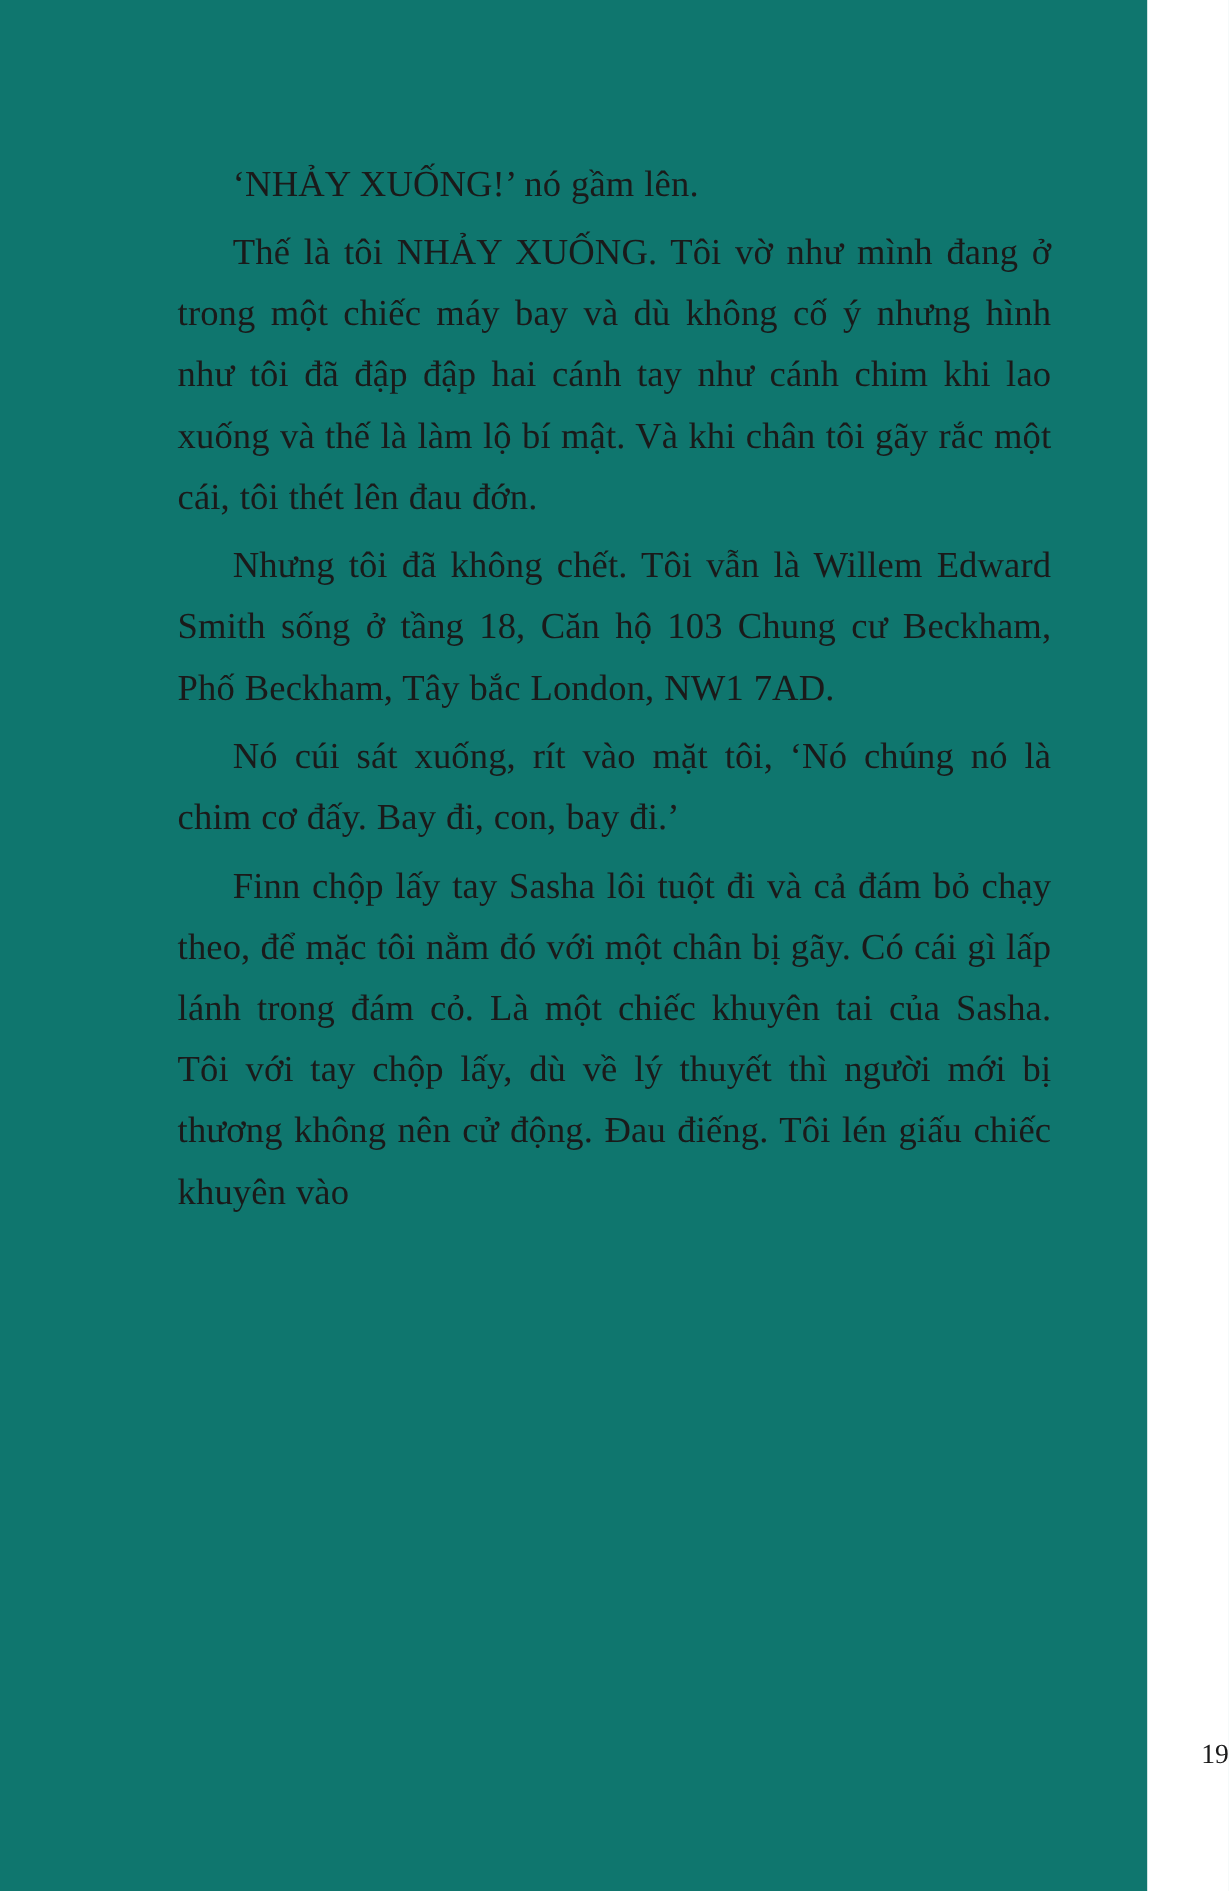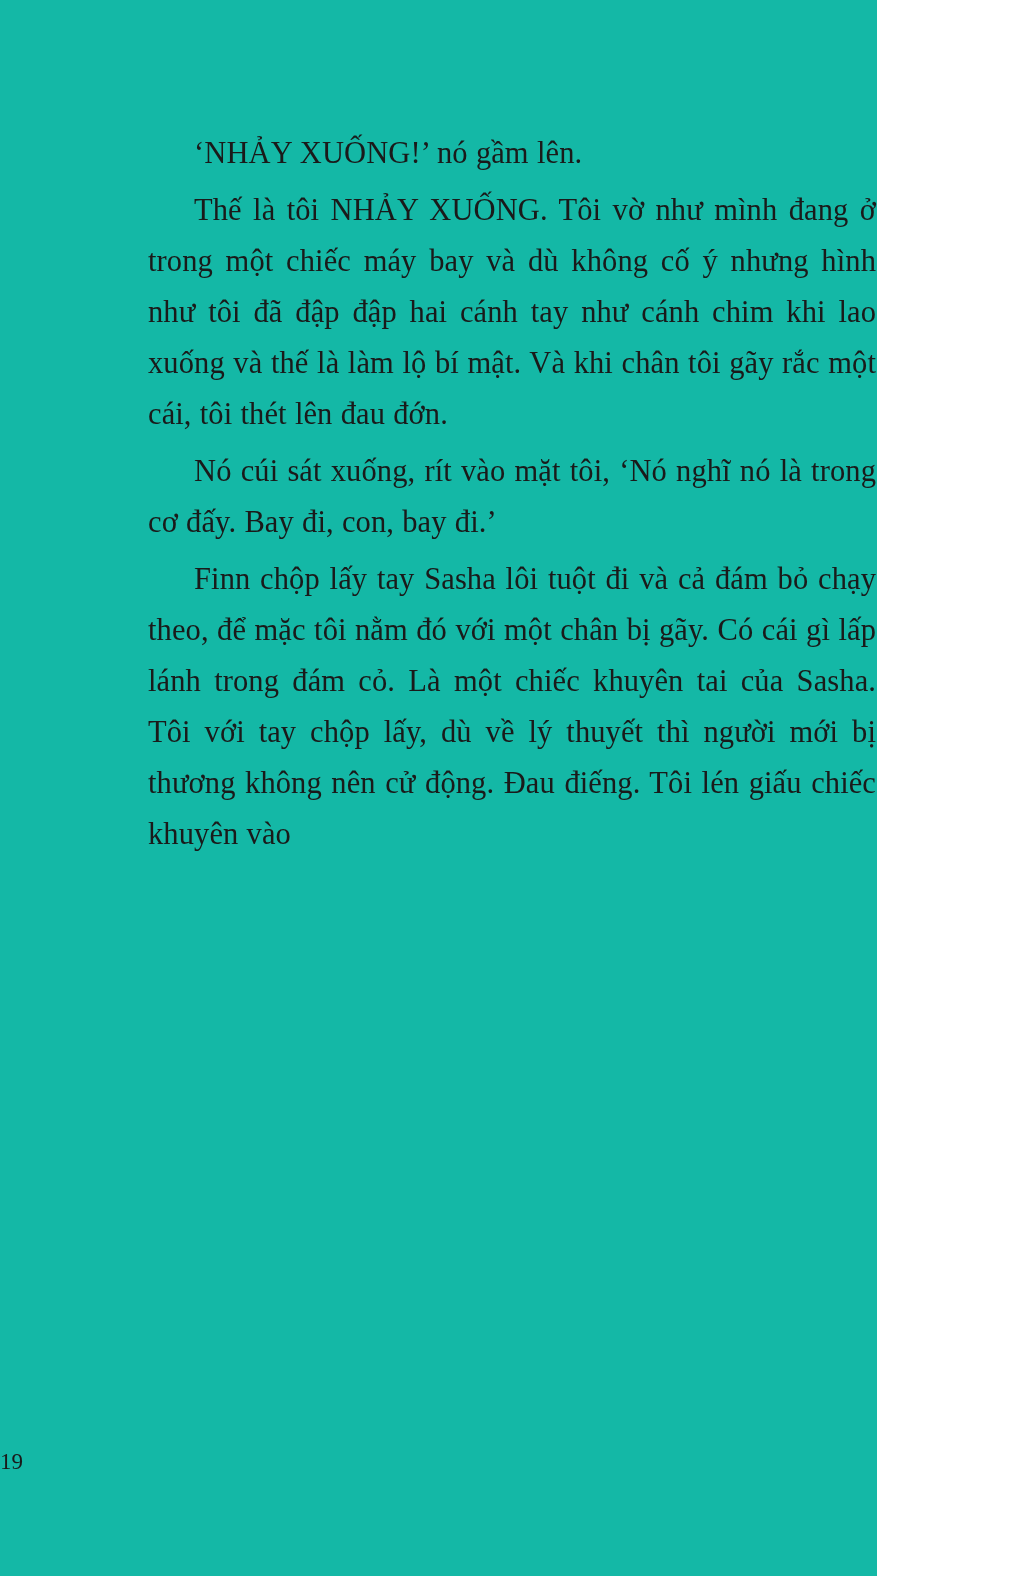--- a/index.html
+++ b/index.html
@@ -11,23 +11,23 @@
     width: 1024px;
     height: 1576px;
     position: relative;
     font-family: "Liberation Serif", "DejaVu Serif", serif;
     color: #1a1a1a;
   }
   .page {
     position: absolute;
     left: 0;
     top: 0;
-    width: 877px;
+    width: 956px;
     height: 1576px;
-    background: #14b8a6;
+    background: #0f766e;
     box-sizing: border-box;
   }
   .text-column {
     position: absolute;
     left: 148px;
     top: 128px;
     width: 728px;
   }
   .para {
     margin: 0 0 6px 0;
@@ -40,30 +40,31 @@
     hyphens: none;
   }
   .para.last-line-natural {
     text-align-last: left;
   }
   .folio {
     position: absolute;
     left: 0;
     top: 1448px;
     width: 1024px;
-    text-align: left;
+    text-align: right;
     font-size: 23px;
     line-height: 28px;
     color: #1a1a1a;
   }
 </style>
 </head>
 <body>
 
 <div class="page">
   <div class="text-column">
     <p class="para last-line-natural">‘NHẢY XUỐNG!’ nó gầm lên.</p>
     <p class="para last-line-natural">Thế là tôi NHẢY XUỐNG. Tôi vờ như mình đang ở trong một chiếc máy bay và dù không cố ý nhưng hình như tôi đã đập đập hai cánh tay như cánh chim khi lao xuống và thế là làm lộ bí mật. Và khi chân tôi gãy rắc một cái, tôi thét lên đau đớn.</p>
-    <p class="para last-line-natural">Nó cúi sát xuống, rít vào mặt tôi, ‘Nó nghĩ nó là trong cơ đấy. Bay đi, con, bay đi.’</p>
+    <p class="para last-line-natural">Nhưng tôi đã không chết. Tôi vẫn là Willem Edward Smith sống ở tầng 18, Căn hộ 103 Chung cư Beckham, Phố Beckham, Tây bắc London, NW1 7AD.</p>
+    <p class="para last-line-natural">Nó cúi sát xuống, rít vào mặt tôi, ‘Nó chúng nó là chim cơ đấy. Bay đi, con, bay đi.’</p>
     <p class="para last-line-natural">Finn chộp lấy tay Sasha lôi tuột đi và cả đám bỏ chạy theo, để mặc tôi nằm đó với một chân bị gãy. Có cái gì lấp lánh trong đám cỏ. Là một chiếc khuyên tai của Sasha. Tôi với tay chộp lấy, dù về lý thuyết thì người mới bị thương không nên cử động. Đau điếng. Tôi lén giấu chiếc khuyên vào</p>
   </div>
   <div class="folio">19</div>
 </div>
 
 </body></html>

